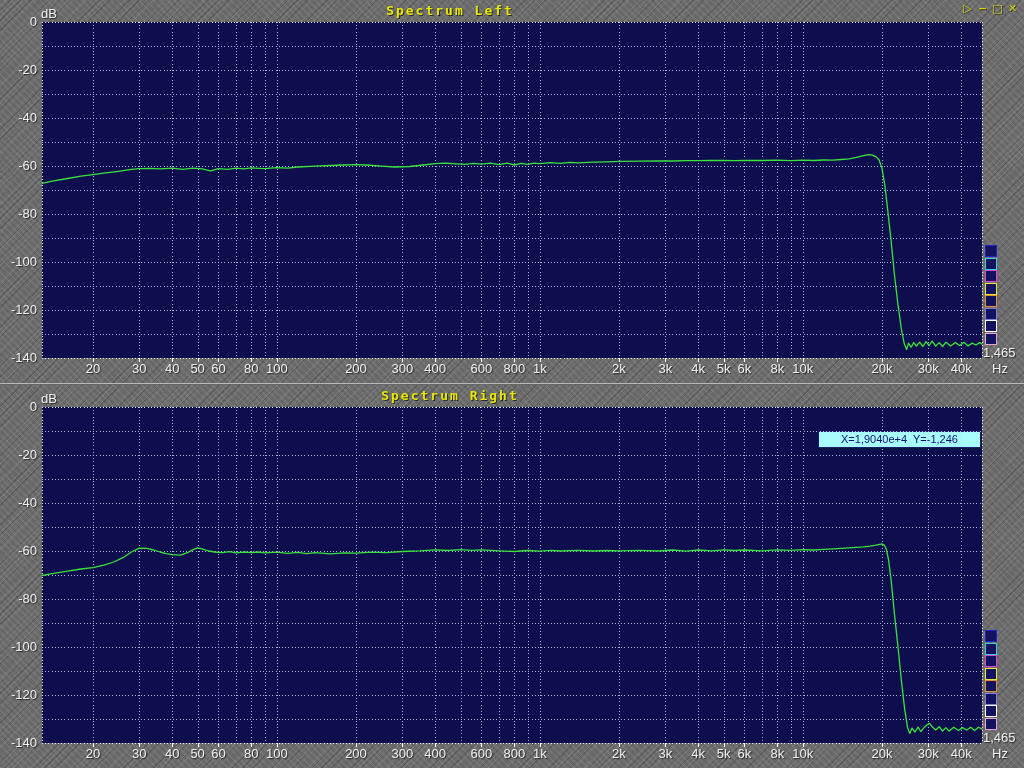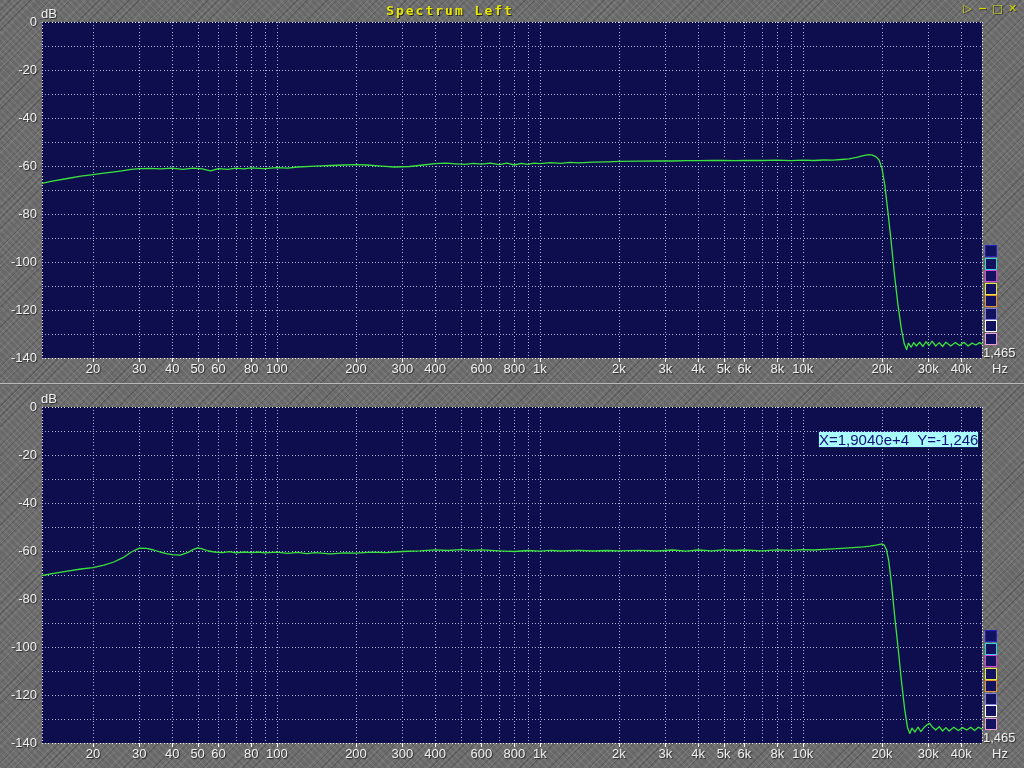--- a/index.html
+++ b/index.html
@@ -57,21 +57,21 @@
     border:1.5px solid #fff;cursor:pointer;
   }
   .readout{
     position:absolute;left:983px;top:345px;font-size:13px;color:#f2f2f2;
     text-shadow:1px 1px 1px rgba(0,0,0,0.65);white-space:nowrap;
   }
   .tooltip{
     position:absolute;left:818px;top:46px;height:15px;line-height:15px;
     background:#a8fcfc;color:#101078;border:1px solid #1b1b70;
     box-shadow:1px 1px 0 rgba(0,30,30,0.55);
-    font-size:15px;padding:0 0;white-space:pre;
+    font-size:11px;padding:0 22px;white-space:pre;
   }
 </style>
 </head>
 <body>
 
 <div class="panel panel-top">
   <div class="panel-title">Spectrum Left</div>
   <div class="win-controls">
     <span class="win-btn">▷</span>
     <span class="win-btn">−</span>
@@ -194,20 +194,21 @@
     <div class="xtick-label" style="left: 777.34px;">8k</div>
     <div class="xtick-label" style="left: 802.828px;">10k</div>
     <div class="xtick-label" style="left: 882.001px;">20k</div>
     <div class="xtick-label" style="left: 928.315px;">30k</div>
     <div class="xtick-label" style="left: 961.175px;">40k</div>
   </div>
 
 <div class="divider"></div>
 
 <div class="panel panel-bottom">
+  <div class="panel-title">Spectrum Right</div>
   <div class="unit-db">dB</div>
   <div class="plot-area"></div>
   <div class="tooltip">X=1,9040e+4  Y=-1,246</div>
   <div class="unit-hz">Hz</div>
   <div class="legend-col">
       <div class="swatch" style="border-color: rgb(34, 34, 210);"></div>
       <div class="swatch" style="border-color: rgb(50, 216, 216);"></div>
       <div class="swatch" style="border-color: rgb(224, 64, 224);"></div>
       <div class="swatch" style="border-color: rgb(232, 232, 56);"></div>
       <div class="swatch" style="border-color: rgb(232, 144, 48);"></div>

